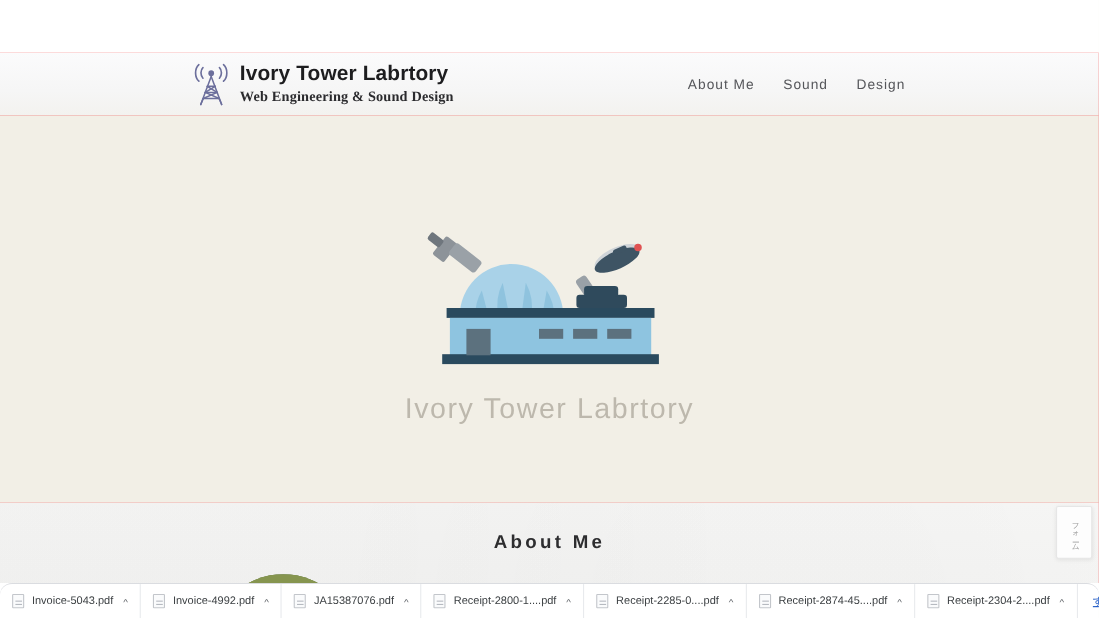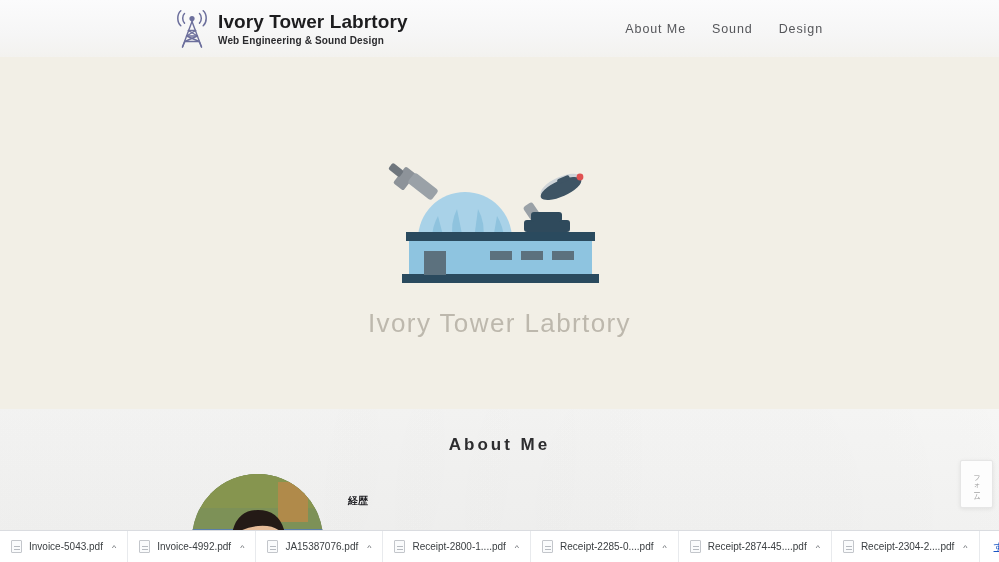--- a/index.html
+++ b/index.html
@@ -8,39 +8,40 @@
     font-family:"Liberation Sans", sans-serif;
     background:#ffffff;
     position:relative;
   }
 
   
   #page {
     position:absolute; inset:0 0 32px 0;
     overflow:hidden;
     background:#ef4444;
+    margin-top:48px;
   }
 
   
   #site-header {
     height:57px;
     background:linear-gradient(180deg,#fbfbfc 0%,#f6f6f6 60%,#f3f2ef 100%);
     display:flex; align-items:center;
     position:relative;
   }
   #brand { display:flex; align-items:center; margin-left:172px; }
   #tower-logo { width:40px; height:44px; flex:none; }
   #brand-text { margin-left:6px; }
   #brand-title {
     font-size:19px; font-weight:700; color:#1d1d1f;
     letter-spacing:.1px; line-height:1.15;
   }
   #brand-sub {
-    font-size:10px; font-weight:700; color:#2b2b2e;
-    letter-spacing:.15px; margin-top:2px;
+    font-size:13px; font-weight:700; color:#2b2b2e;
+    letter-spacing:.15px; margin-top:2px;font-family:Liberation Serif, serif;
   }
   #main-nav {
     position:absolute; right:176px; top:50%; transform:translateY(-50%);
     display:flex; gap:26px;
   }
   #main-nav a {
     font-size:12.5px; color:#55565a; text-decoration:none;
     letter-spacing:.9px; white-space:nowrap;
   }
 
@@ -108,20 +109,21 @@
     font-size:7px; color:#9a9a9a; letter-spacing:1px;
   }
 
   
   #download-shelf {
     position:absolute; left:0; right:0; bottom:0; height:32px;
     background:#ffffff;
     border-top:1px solid #dadce0;
     display:flex; align-items:stretch;
     font-size:10px;
+    border-radius:11px;
   }
   .dl-item {
     display:flex; align-items:center; gap:7px;
     padding:0 11px;
     border-right:1px solid #e8eaed;
     white-space:nowrap;
   }
   .dl-icon {
     width:11px; height:13px; flex:none;
     border:1px solid #c3c6cb; border-radius:1px;

